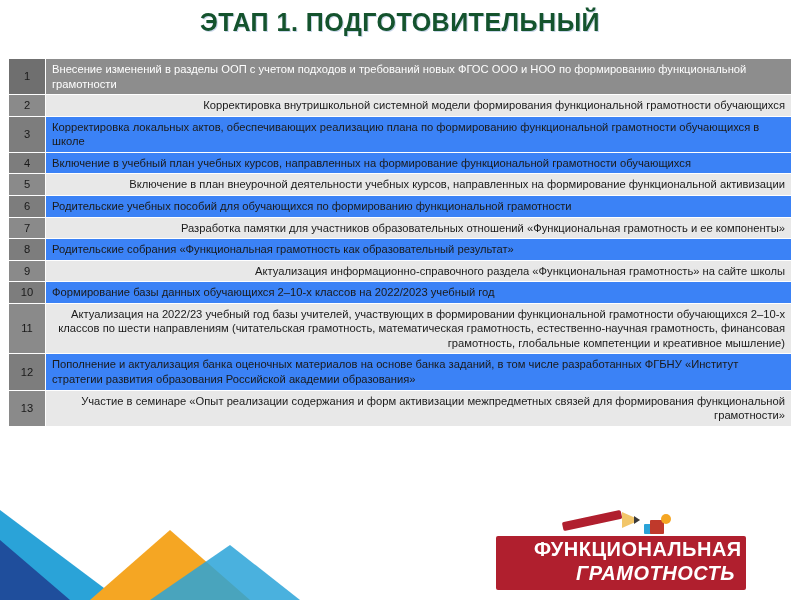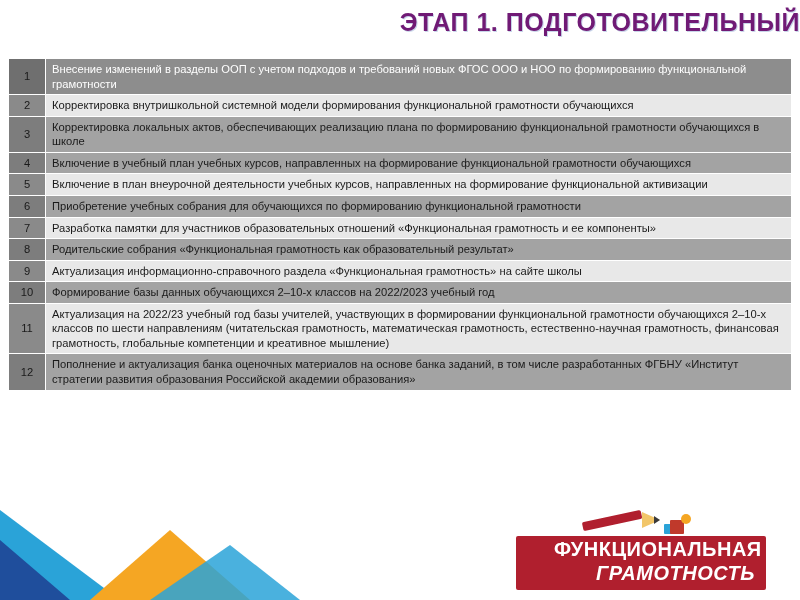--- a/index.html
+++ b/index.html
@@ -20,24 +20,24 @@
     height: 600px;
     overflow: hidden;
   }
 
   
   .title {
     position: absolute;
     top: 8px;
     left: 0;
     width: 800px;
-    text-align: right;
+    text-align: center;
     font-size: 25px;
     font-weight: bold;
-    color: #701a75;
+    color: #14532d;
     letter-spacing: 0.5px;
     text-shadow: 1px 1px 0 #c9d6ea;
   }
 
   
   .table {
     position: absolute;
     top: 58px;
     left: 8px;
     width: 784px;
@@ -57,41 +57,42 @@
     text-align: center;
     color: #ffffff;
     font-size: 11.5px;
     font-weight: normal;
     vertical-align: middle;
   }
   
   .row-dark .num-cell { background: #6f6f6f; }
   .row-dark .txt-cell { background: #8d8d8d; color: #ffffff; }
   .row-light .num-cell { background: #8a8a8a; }
-  .row-light .txt-cell { background: #e8e8e8; color: #1a1a1a; }
+  .row-light .txt-cell { background: #e8e8e8; color: #1a1a1a; text-align: right; }
   .row-mid .num-cell  { background: #7d7d7d; }
-  .row-mid .txt-cell  { background: #a3a3a3; color: #1a1a1a; }
+  .row-mid .txt-cell  { background: #3b82f6; color: #1a1a1a; }
 
   
   .deco {
     position: absolute;
     left: 0;
     bottom: 0;
     width: 800px;
     height: 90px;
     pointer-events: none;
   }
 
   
   .logo {
     position: absolute;
     right: 10px;
     bottom: 6px;
     width: 274px;
     height: 76px;
+    padding-left: 20px;
   }
   .logo-band {
     position: absolute;
     left: 0;
     top: 18px;
     width: 250px;
     height: 54px;
     background: #b01f2e;
     border-radius: 2px;
   }
@@ -146,21 +147,21 @@
       <tr class="row-mid">
         <td class="num-cell">4</td>
         <td class="txt-cell">Включение в учебный план учебных курсов, направленных на формирование функциональной грамотности обучающихся</td>
       </tr>
       <tr class="row-light">
         <td class="num-cell">5</td>
         <td class="txt-cell">Включение в план внеурочной деятельности учебных курсов, направленных на формирование функциональной активизации</td>
       </tr>
       <tr class="row-mid">
         <td class="num-cell">6</td>
-        <td class="txt-cell">Приобретение учебных собрания для обучающихся по формированию функциональной грамотности</td>
+        <td class="txt-cell">Родительские учебных пособий для обучающихся по формированию функциональной грамотности</td>
       </tr>
       <tr class="row-light">
         <td class="num-cell">7</td>
         <td class="txt-cell">Разработка памятки для участников образовательных отношений «Функциональная грамотность и ее компоненты»</td>
       </tr>
       <tr class="row-mid">
         <td class="num-cell">8</td>
         <td class="txt-cell">Родительские собрания «Функциональная грамотность как образовательный результат»</td>
       </tr>
       <tr class="row-light">
@@ -171,20 +172,24 @@
         <td class="num-cell">10</td>
         <td class="txt-cell">Формирование базы данных обучающихся 2–10-х классов на 2022/2023 учебный год</td>
       </tr>
       <tr class="row-light">
         <td class="num-cell">11</td>
         <td class="txt-cell">Актуализация на 2022/23 учебный год базы учителей, участвующих в формировании функциональной грамотности обучающихся 2–10-х классов по шести направлениям (читательская грамотность, математическая грамотность, естественно-научная грамотность, финансовая грамотность, глобальные компетенции и креативное мышление)</td>
       </tr>
       <tr class="row-mid">
         <td class="num-cell">12</td>
         <td class="txt-cell">Пополнение и актуализация банка оценочных материалов на основе банка заданий, в том числе разработанных ФГБНУ «Институт стратегии развития образования Российской академии образования»</td>
+      </tr>
+      <tr class="row-light">
+        <td class="num-cell">13</td>
+        <td class="txt-cell">Участие в семинаре «Опыт реализации содержания и форм активизации межпредметных связей для формирования функциональной грамотности»</td>
       </tr>
     </tbody>
   </table>
 
   <div class="logo">
     <svg style="position:absolute;left:60px;top:-8px;width:120px;height:34px;" viewBox="0 0 120 34">
       <rect x="6" y="6" width="60" height="9" rx="2" fill="#b01f2e" transform="rotate(-12 36 10)"></rect>
       <polygon points="66,2 84,10 66,18" fill="#f2c66a"></polygon>
       <polygon points="78,6 84,10 78,14" fill="#3a3a3a"></polygon>
       <rect x="88" y="14" width="14" height="10" rx="1" fill="#2aa3d8"></rect>

